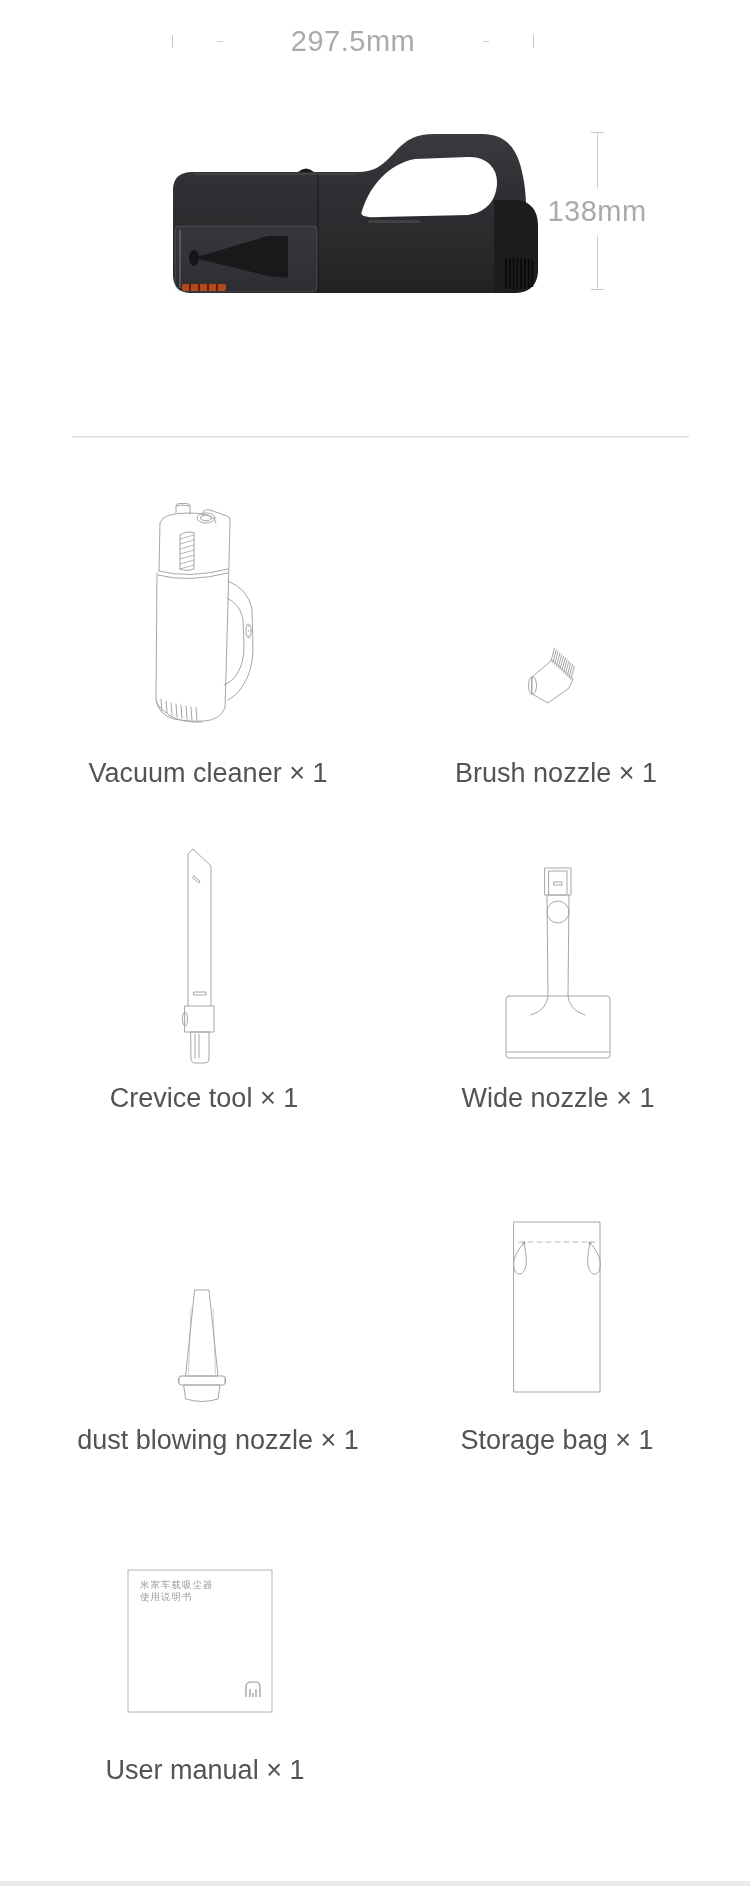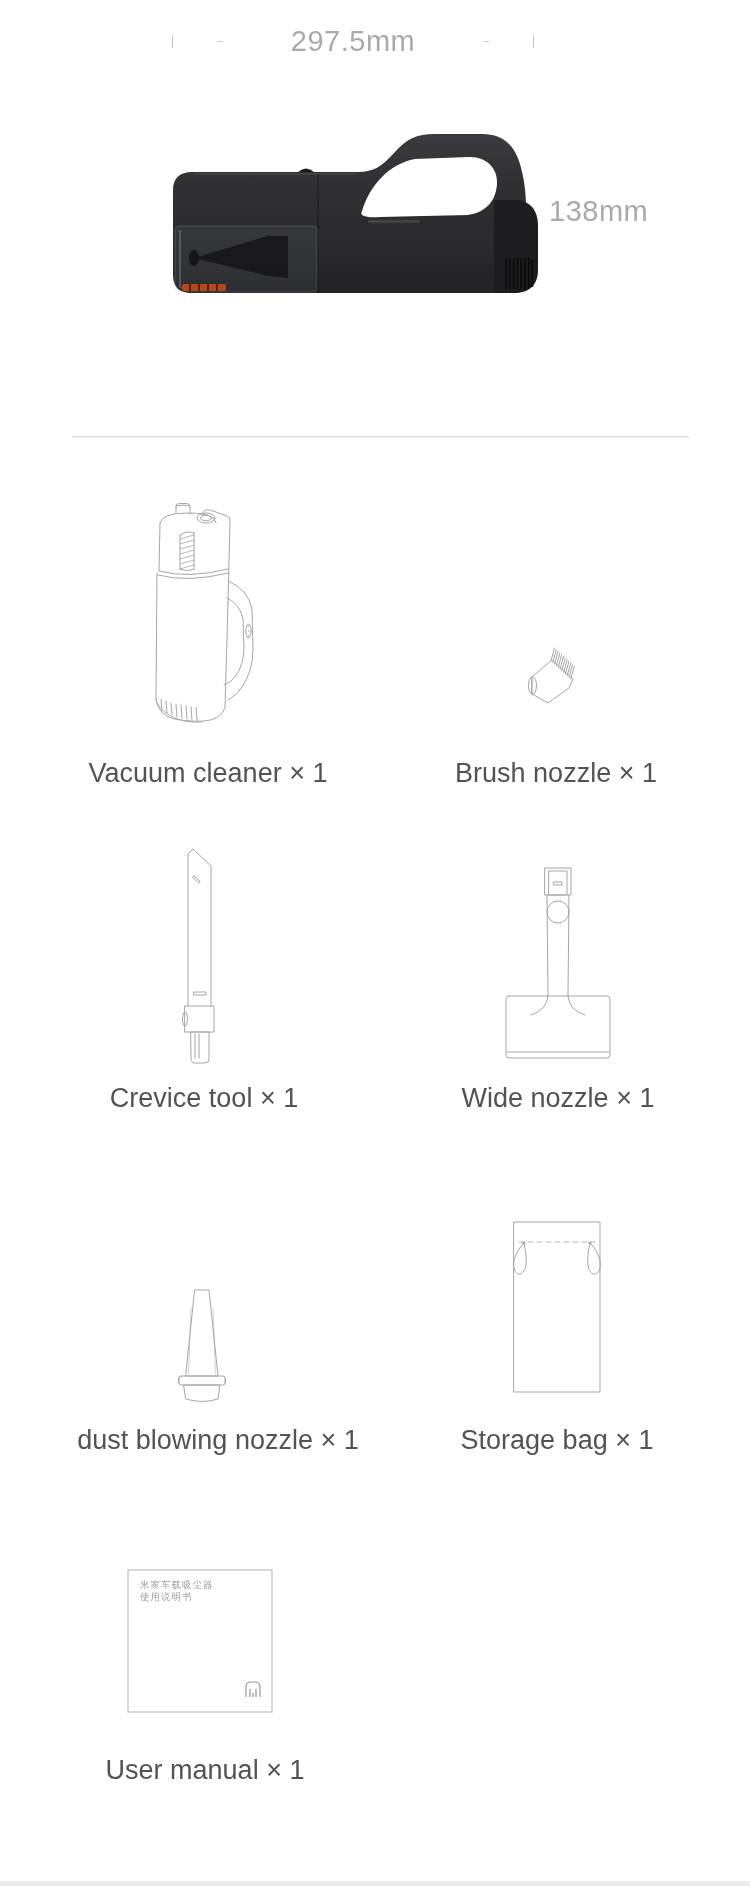--- a/index.html
+++ b/index.html
@@ -14,21 +14,21 @@
   }
   .dim-w .hline{flex:1;height:1px;background:#cbcdce;}
   .dim-w .tickv{width:1px;height:13px;background:#c3c5c6;}
   .dim-label{
     color:#a8aaac;font-size:29px;line-height:1;white-space:nowrap;
     letter-spacing:0.5px;
   }
   .dim-w .dim-label{padding:0 24px;}
   .dim-h{
     position:absolute;left:549px;top:132px;width:96px;height:158px;
-    display:flex;flex-direction:row;align-items:center;
+    display:flex;flex-direction:column;align-items:center;
   }
   .dim-h .vline{width:1px;flex:1;background:#cbcdce;}
   .dim-h .tickh{width:13px;height:1px;background:#c3c5c6;}
   .dim-h .dim-label{padding:9px 0;}
   
   .product{position:absolute;left:170px;top:112px;}
   
   .divider{
     position:absolute;left:72px;top:436px;width:617px;height:1px;
     background:#dadada;box-shadow:0 1px 0 #f1f1f1;

